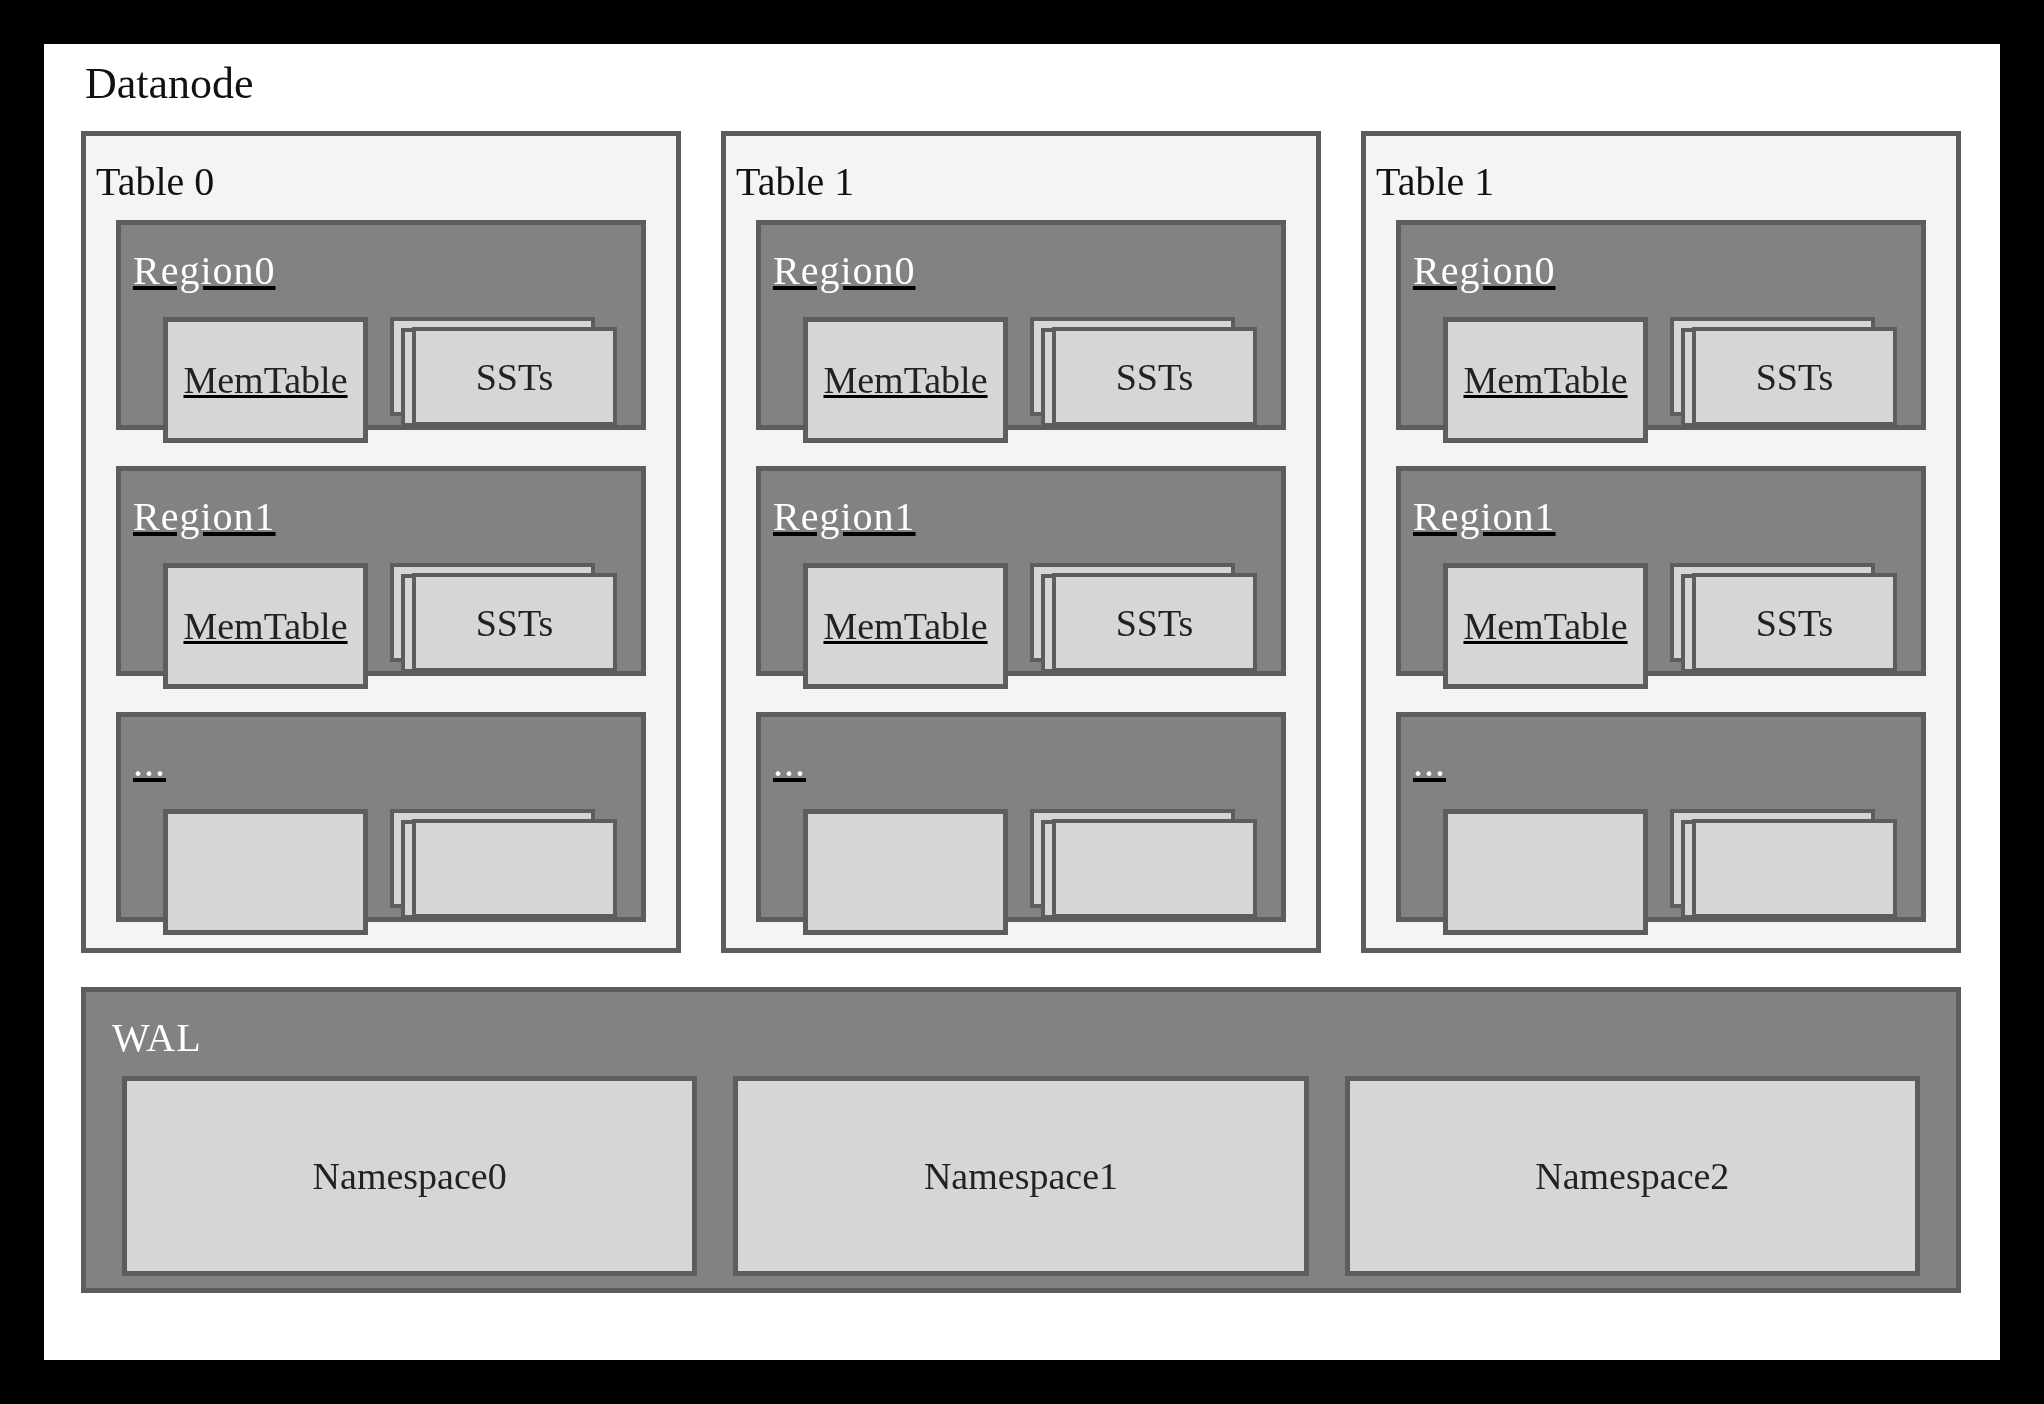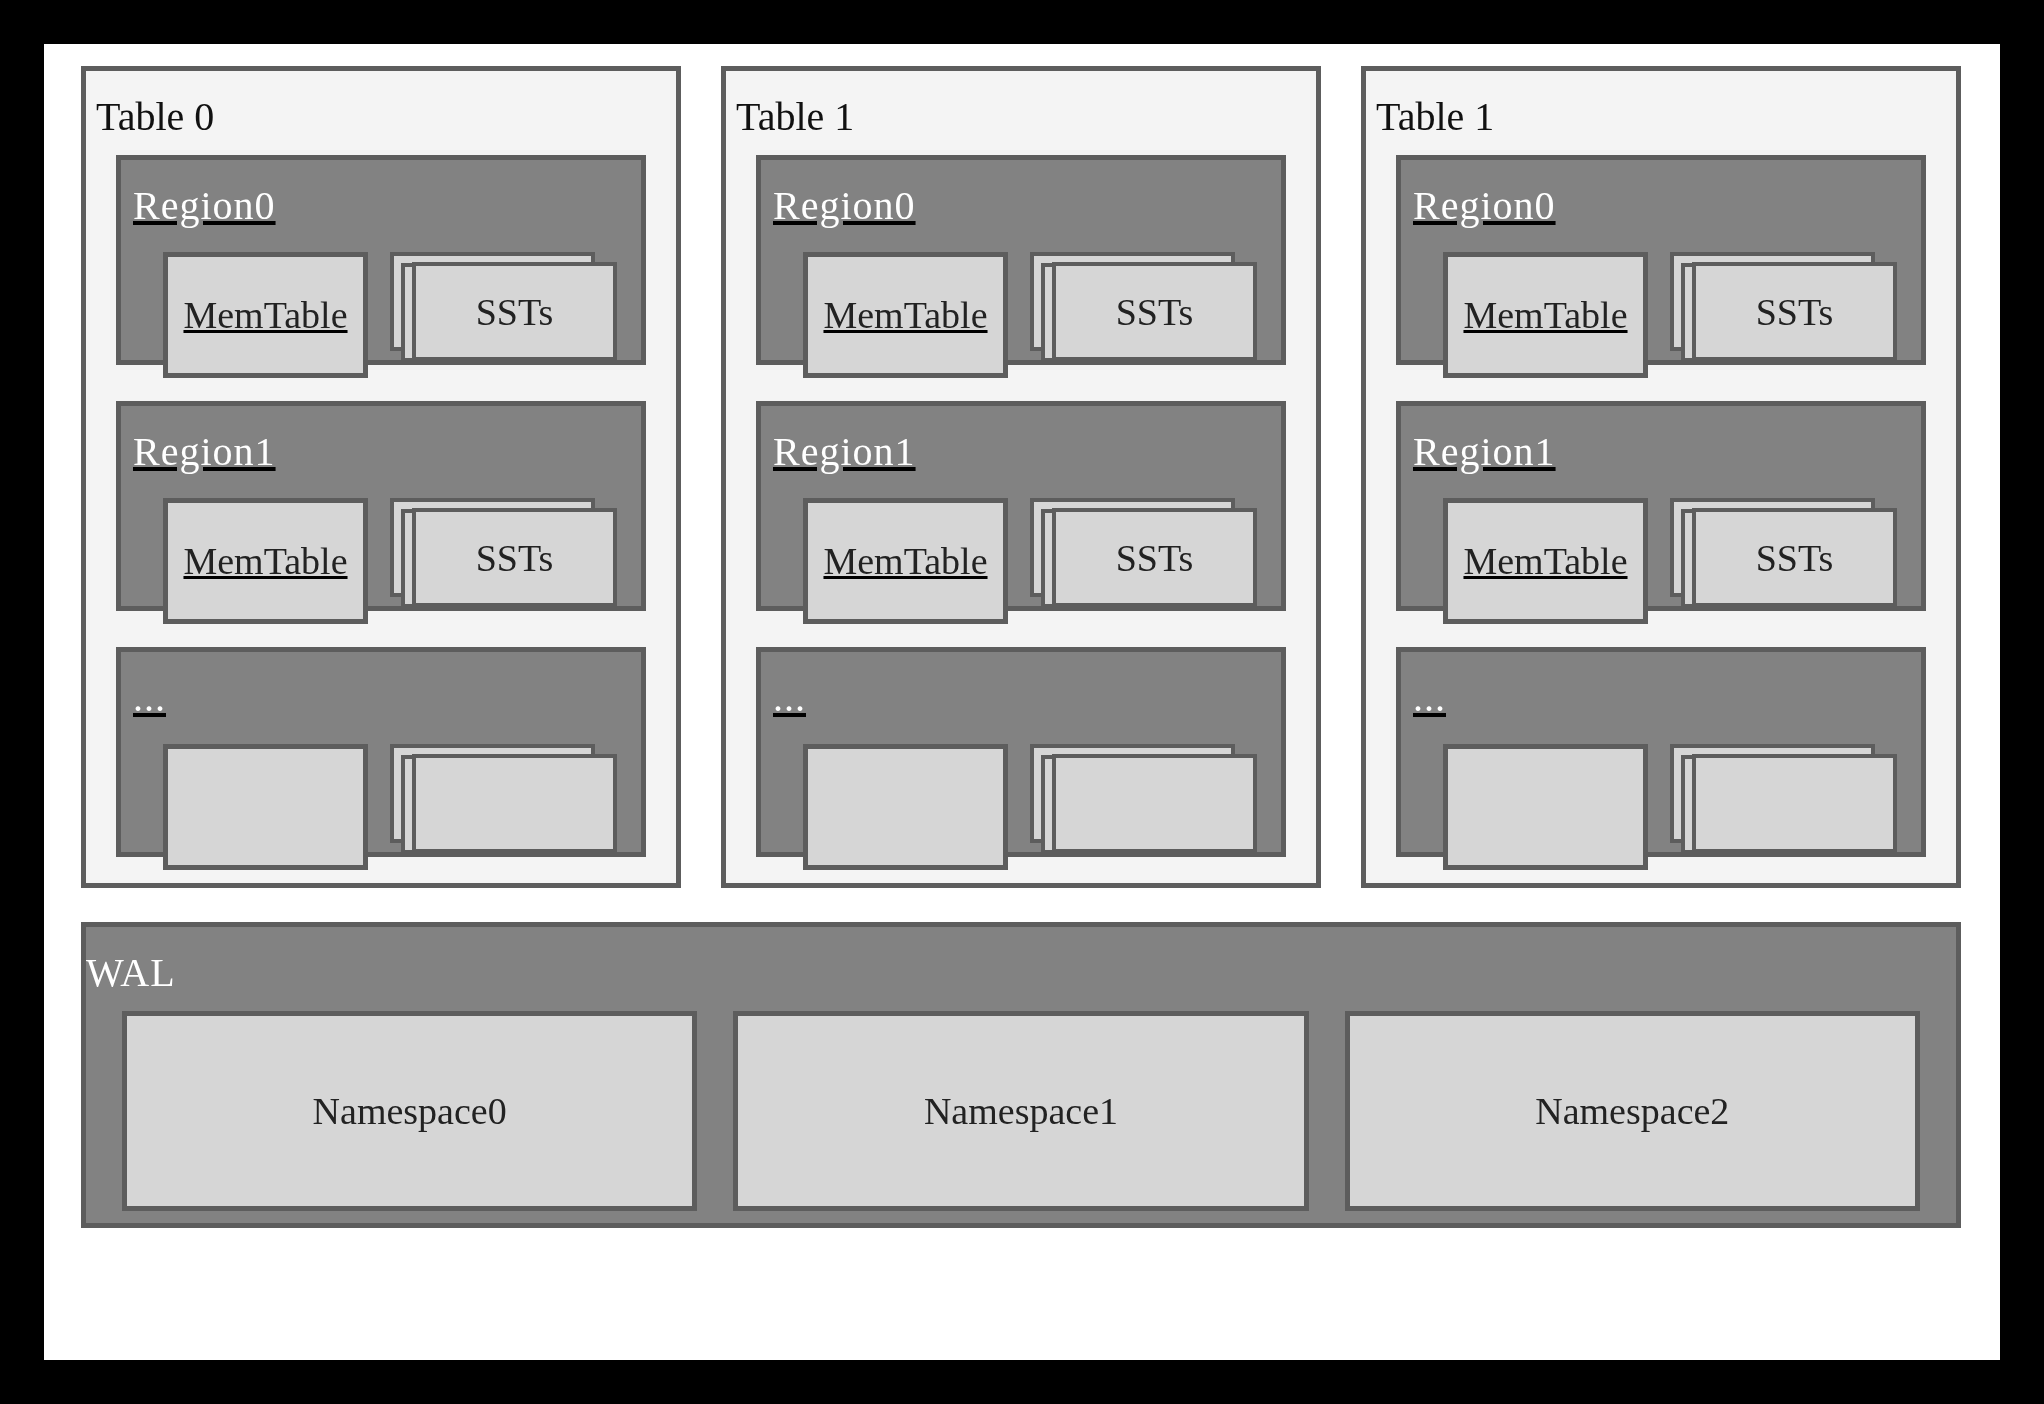--- a/index.html
+++ b/index.html
@@ -95,21 +95,21 @@
     margin-top:34px;
     height:306px;
     box-sizing:border-box;
     background:#828282;
     border:5px solid #5d5d5d;
   }
   .wal-label{
     color:#ffffff;
     font-size:40px;
     line-height:48px;
-    padding:22px 0 0 0;
+    padding:22px 0 0 26px;
     letter-spacing:1px;
   }
   .ns-row{
     display:flex;
     gap:36px;
     margin:14px 36px 0 36px;
     text-align:right;
   }
   .ns-box{
     flex:1;
@@ -119,20 +119,21 @@
     border:5px solid #5d5d5d;
     display:flex;align-items:center;justify-content:center;
     font-size:38px;color:#222222;
   }
 </style>
 </head>
 <body>
 
 <div class="canvas">
 
+  <div class="datanode-title">Datanode</div>
 
   <div class="tables-row">
 
     <div class="table-box">
       <div class="table-title">Table 0</div>
       <div class="region first">
         <div class="region-label">Region0</div>
         <div class="region-content">
           <div class="membox">MemTable</div>
           <div class="stack">

